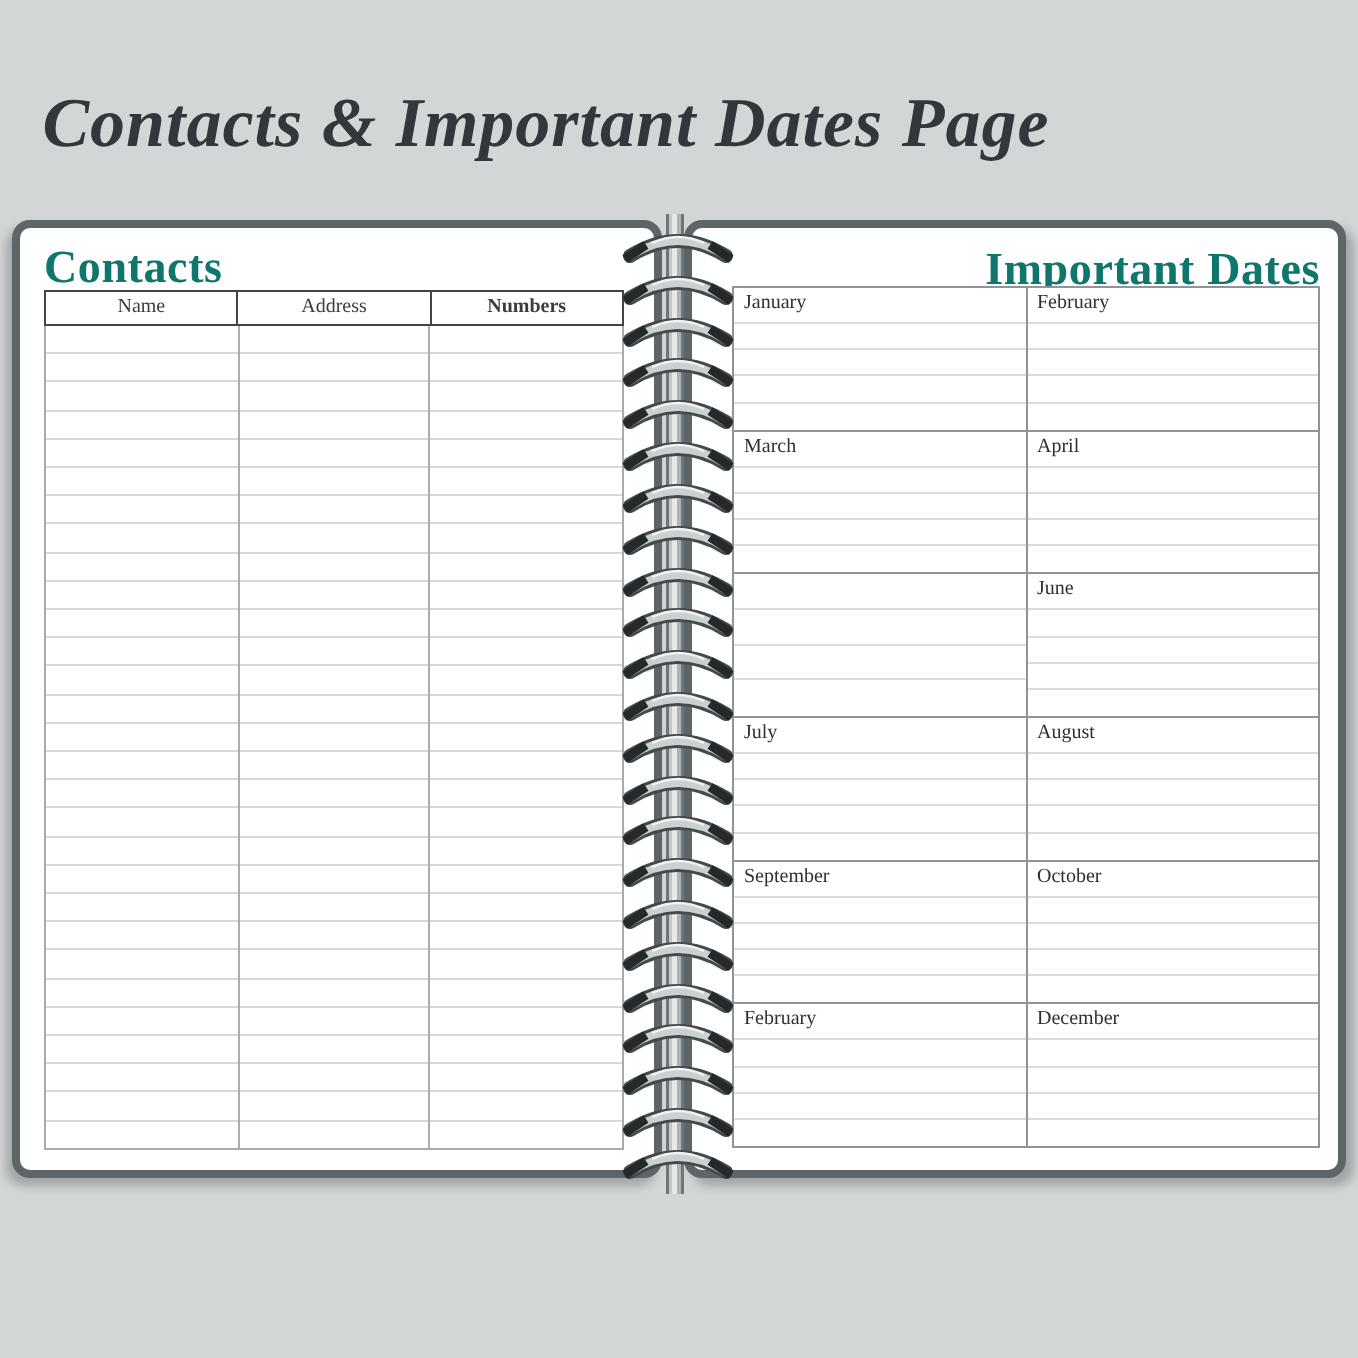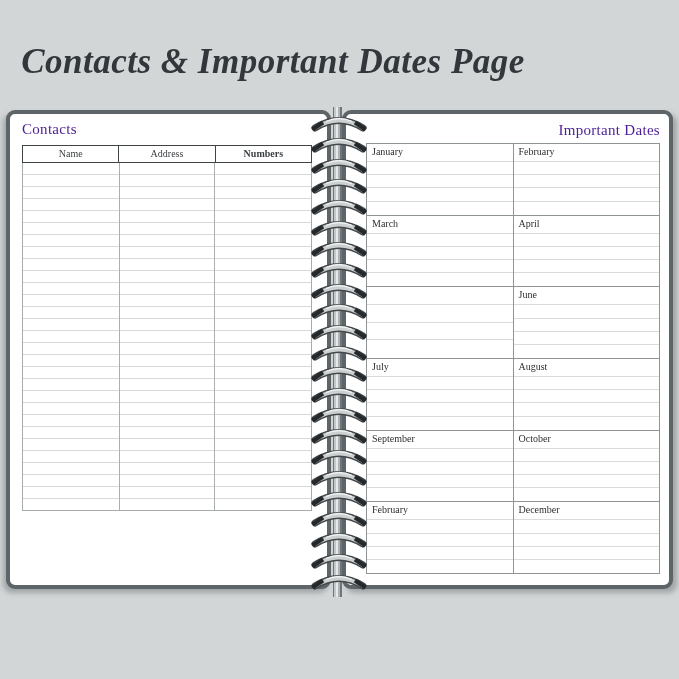--- a/index.html
+++ b/index.html
@@ -23,27 +23,27 @@
     position:absolute;top:110px;height:479px;
     background:#ffffff;
     border:4px solid #5e6568;
     border-radius:9px;
     box-sizing:border-box;
   }
   .page-left{left:6px;width:325px;box-shadow:-3px 4px 5px rgba(70,76,80,.35);}
   .page-right{left:342px;width:331px;box-shadow:4px 4px 5px rgba(70,76,80,.35);}
   .page-heading{
     position:absolute;
-    font-size:15px;color:#4c1d95;letter-spacing:.3px;
+    font-size:23px;color:#0f766e;letter-spacing:.3px;font-weight:bold;
   }
   .heading-contacts{left:22px;top:121px;}
   .heading-dates{right:19px;top:122px;text-align:left;}
   
   .ctable{
-    position:absolute;left:22px;top:145px;width:290px;height:366px;
+    position:absolute;left:22px;top:145px;width:290px;height:430px;
     box-sizing:border-box;
     border:1px solid #a6abad;
     display:flex;flex-direction:column;
     background:#fff;
   }
   .cheader{
     flex:0 0 18px;
     display:flex;
     box-sizing:border-box;
     border:1px solid #3f4447;

